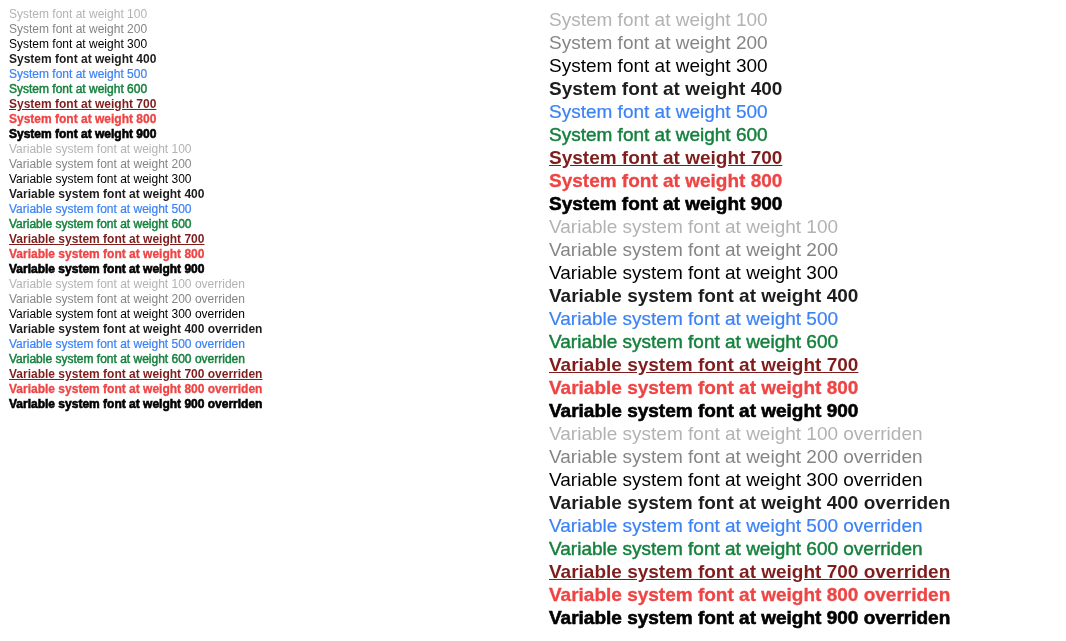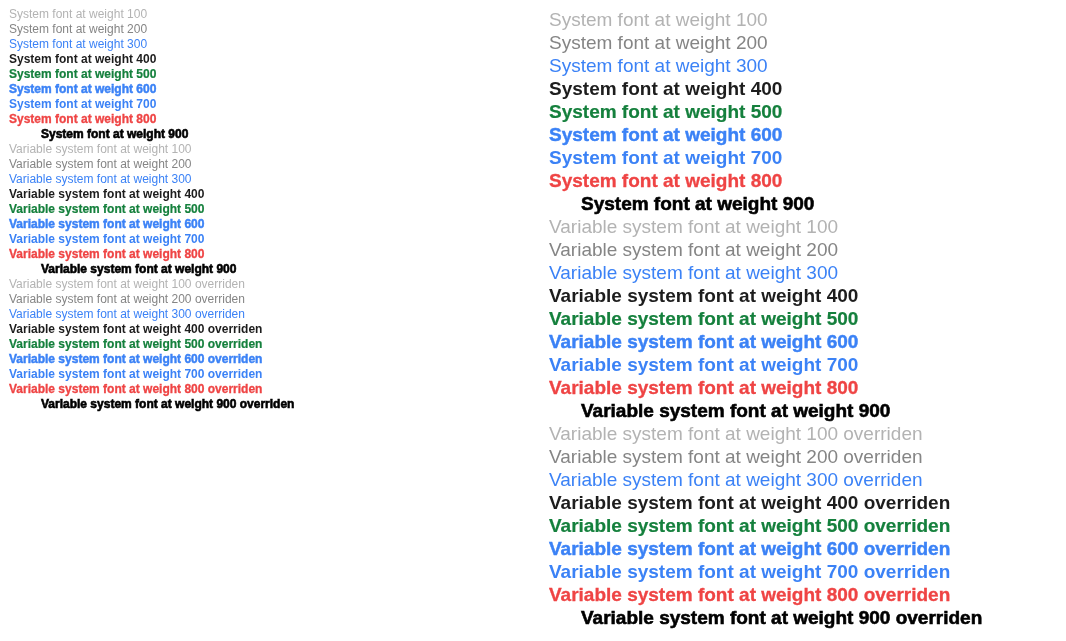--- a/index.html
+++ b/index.html
@@ -30,27 +30,27 @@
   .column.large {
     left: 549px;
     top: 8px;
     font-size: 19px;
     line-height: 23px;
   }
   .line { display: block; }
   
   .w100 { font-weight: 100; color: #b3b3b3; }
   .w200 { font-weight: 200; color: #858585; }
-  .w300 { font-weight: 300; color: #3b82f6; }
+  .w300 { font-weight: 300; color: #000000; }
   .w400 { font-weight: 700; color: #1d1d1d; }
-  .w500 { font-weight: 700; color: #15803d; -webkit-text-stroke: 0.2px; }
-  .w600 { font-weight: 700; color: #3b82f6; -webkit-text-stroke: 0.45px; }
-  .w700 { font-weight: 700; color: #3b82f6; }
+  .w500 { font-weight: 400; color: #3b82f6; -webkit-text-stroke: 0.2px; }
+  .w600 { font-weight: 400; color: #15803d; -webkit-text-stroke: 0.45px; }
+  .w700 { font-weight: 700; color: #7f1d1d; text-decoration: underline; }
   .w800 { font-weight: 800; color: #ef4444; -webkit-text-stroke: 0.3px; }
-  .w900 { font-weight: 900; color: #000000; margin-left: 32px; -webkit-text-stroke: 0.6px; }
+  .w900 { font-weight: 900; color: #000000; -webkit-text-stroke: 0.6px; }
 </style>
 </head>
 <body>
 
 <div class="page">
   <div class="column small" id="col-small">
       <span class="line w100">System font at weight 100</span>
       <span class="line w200">System font at weight 200</span>
       <span class="line w300">System font at weight 300</span>
       <span class="line w400">System font at weight 400</span>

